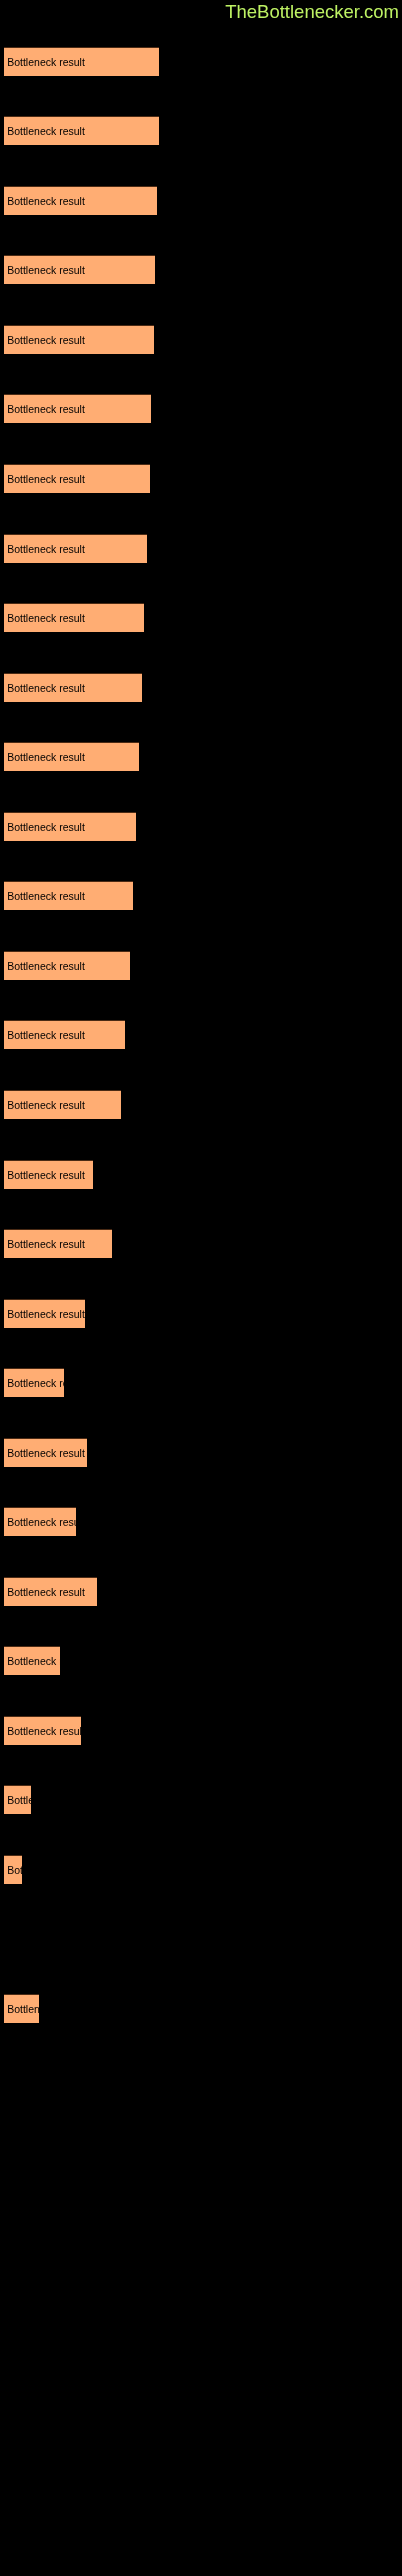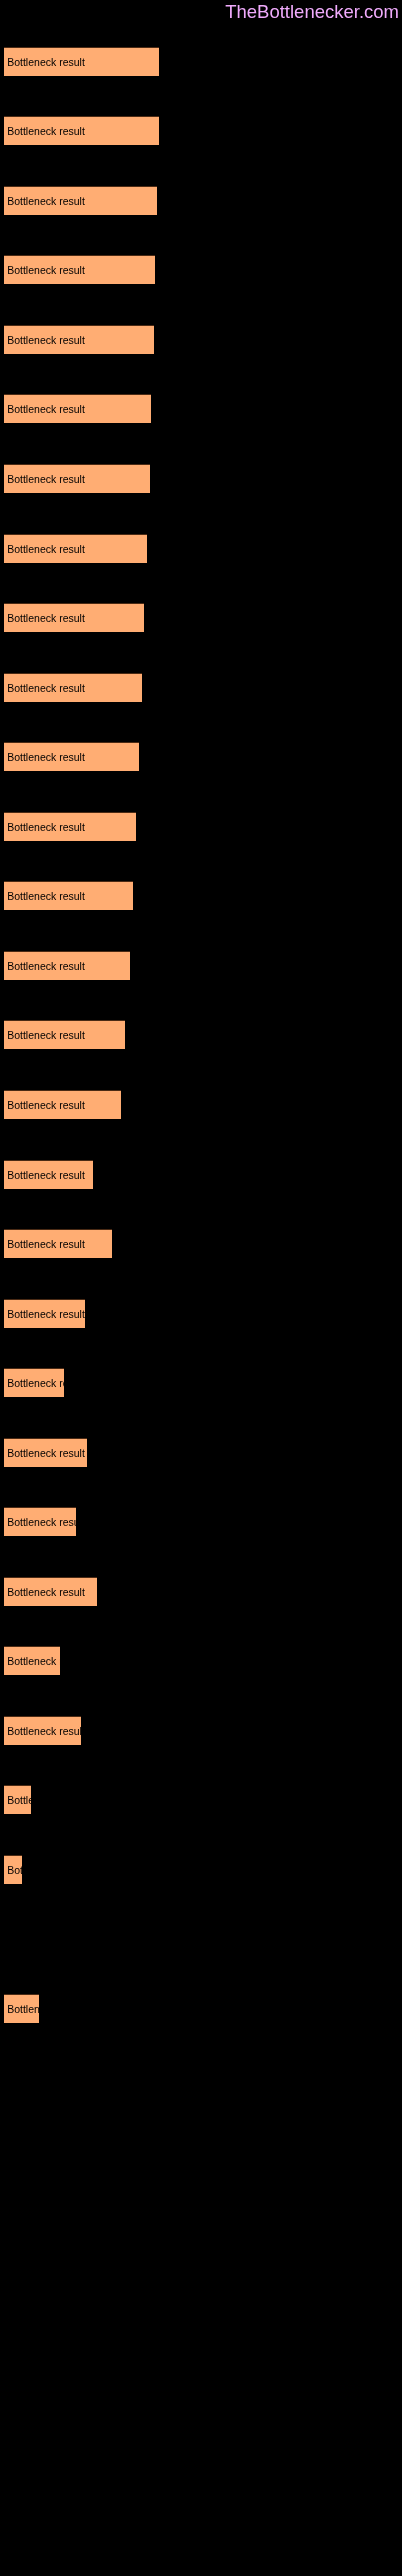--- a/index.html
+++ b/index.html
@@ -24,21 +24,21 @@
     height: 2576px;
     background: #000000;
   }
   #watermark {
     position: absolute;
     right: 4px;
     top: 0.8px;
     font-family: "Liberation Sans", sans-serif;
     font-size: 18.5px;
     line-height: 22px;
-    color: #f0abfc;
+    color: #bef264;
     white-space: nowrap;
     letter-spacing: 0px;
     text-align: right;
   }
   #bars-layer {
     position: absolute;
     left: 0;
     top: 0;
     width: 403px;
     height: 1856px;

